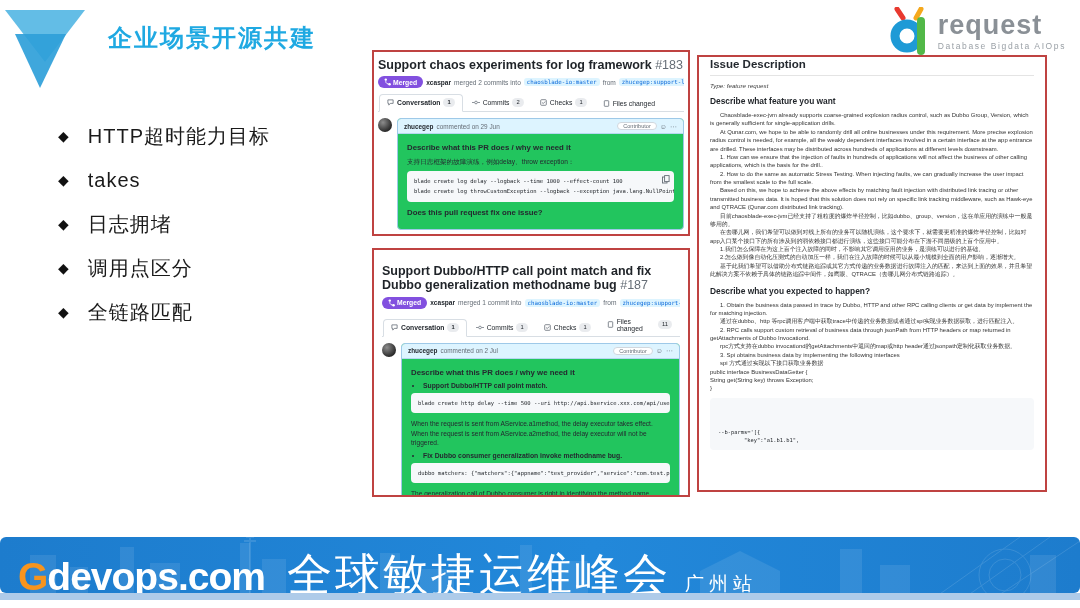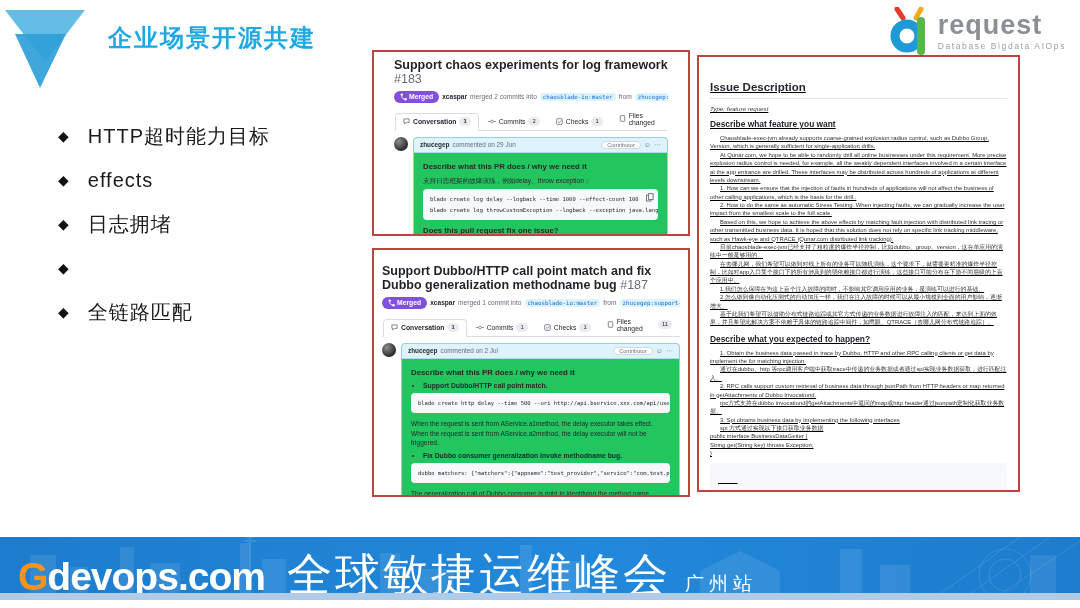--- a/index.html
+++ b/index.html
@@ -18,23 +18,23 @@
   .brand-name { font-size:27px; font-weight:bold; color:#8a9096; letter-spacing:1px; line-height:1; }
   .brand-tag  { font-size:8.5px; color:#9aa0a6; letter-spacing:1.6px; margin-top:2px; }
 
   
   .bullets { position:absolute; left:58px; top:114px; list-style:none; }
   .bullets li { display:flex; align-items:center; height:44px; font-size:20px; color:#1a1a1a; letter-spacing:1px; }
   .diamond { font-size:14px; color:#111; margin-right:18px; }
 
   
   .panel { position:absolute; background:#fff; border:2px solid #bf4341; overflow:hidden; }
-  #pr1 { left:372px; top:50px;  width:318px; height:186px; padding:6px 20px; }
+  #pr1 { left:372px; top:50px;  width:318px; height:186px; padding:6px 4px; }
   #pr2 { left:372px; top:248px; width:318px; height:249px; padding:14px 8px; }
-  #issue { left:697px; top:55px; width:323px; height:437px; padding:24px 11px;text-decoration:underline; }
+  #issue { left:697px; top:55px; width:350px; height:437px; padding:1px 11px; }
 
   
   .pr-title { font-size:12.5px; font-weight:600; color:#1f2328; line-height:1.15; }
   .pr-num { color:#656d76; font-weight:400; }
   .pr-meta { margin-top:4px; display:flex; align-items:center; gap:3px; font-size:6.6px; color:#656d76;
              white-space:nowrap; overflow:hidden; }
   .badge-merged { display:inline-flex; align-items:center; gap:2px; background:#8250df; color:#fff;
                   font-size:6.8px; font-weight:600; padding:2px 6px; border-radius:9px; flex:none; }
   .gh-author { font-weight:700; color:#24292f; }
   .branch { background:#ddf4ff; color:#0969da; font-family:"DejaVu Sans Mono",monospace;
@@ -78,21 +78,21 @@
   .issue-h { font-size:8.4px; font-weight:700; color:#1f2328; margin:7px 0 5px; }
   .ipara, .iline { font-size:5.9px; line-height:1.42; color:#333; }
   .ipara { text-indent:1.7em; }
   .issue-code { background:#f6f8fa; border-radius:4px; padding:5px 8px; margin-top:5px;
                 font-family:"DejaVu Sans Mono",monospace; font-size:5.4px; line-height:1.55;
                 color:#1f2328; white-space:pre; overflow:hidden; }
 
   
   .footer { position:absolute; left:0; right:0; bottom:0; height:71px; }
   .footer-main { position:relative; height:56px; overflow:hidden;
-                 background:linear-gradient(90deg,#1d7ccd 0%, #2288da 55%, #1d7ccd 100%); }
+                 background:linear-gradient(90deg,#1d7ccd 0%, #2288da 55%, #1d7ccd 100%);border-radius:6px; }
   .footer-strip { height:7px; background:#aecbe9; }
   .skyline { position:absolute; left:0; top:0; }
   .footer-row { position:absolute; left:18px; top:8px; display:flex; align-items:baseline; }
   .gd-logo { font-size:39px; font-weight:bold; letter-spacing:-1px; line-height:1.2; }
   .gd-g { color:#f7941e; } .gd-rest { color:#fff; }
   .f-cn { font-family:"Liberation Serif","DejaVu Serif",serif; color:#fff; font-size:45px;
           letter-spacing:3px; margin-left:22px; }
   .f-station { font-family:"Liberation Serif","DejaVu Serif",serif; color:#fff; font-size:19px;
                letter-spacing:5px; margin-left:14px; }
 </style>
@@ -123,30 +123,31 @@
 
   <ul class="bullets">
 
       <li>
         <span class="diamond">◆</span>
         <span>HTTP超时能力目标</span>
       </li>
 
       <li>
         <span class="diamond">◆</span>
-        <span>effects</span>
+        <span>takes</span>
       </li>
 
       <li>
         <span class="diamond">◆</span>
         <span>日志拥堵</span>
       </li>
 
       <li>
         <span class="diamond">◆</span>
+        <span>调用点区分</span>
       </li>
 
       <li>
         <span class="diamond">◆</span>
         <span>全链路匹配</span>
       </li>
     </ul>
 
   <section class="panel" id="pr1">
     <div class="pr-title">

